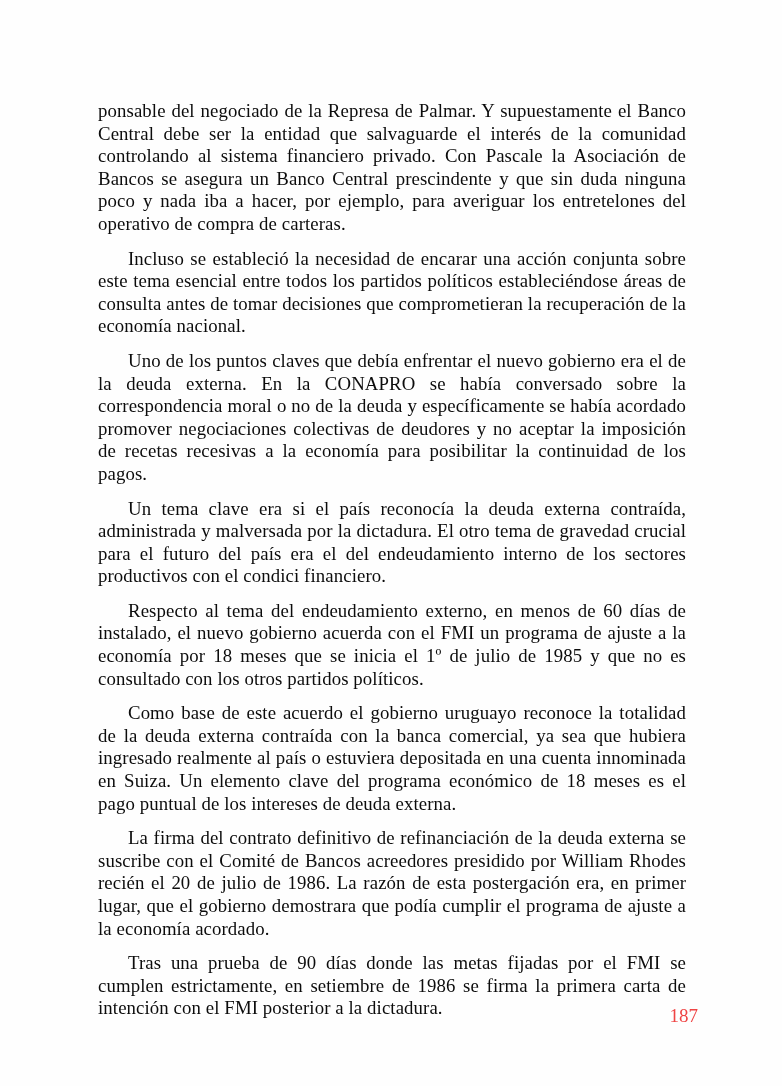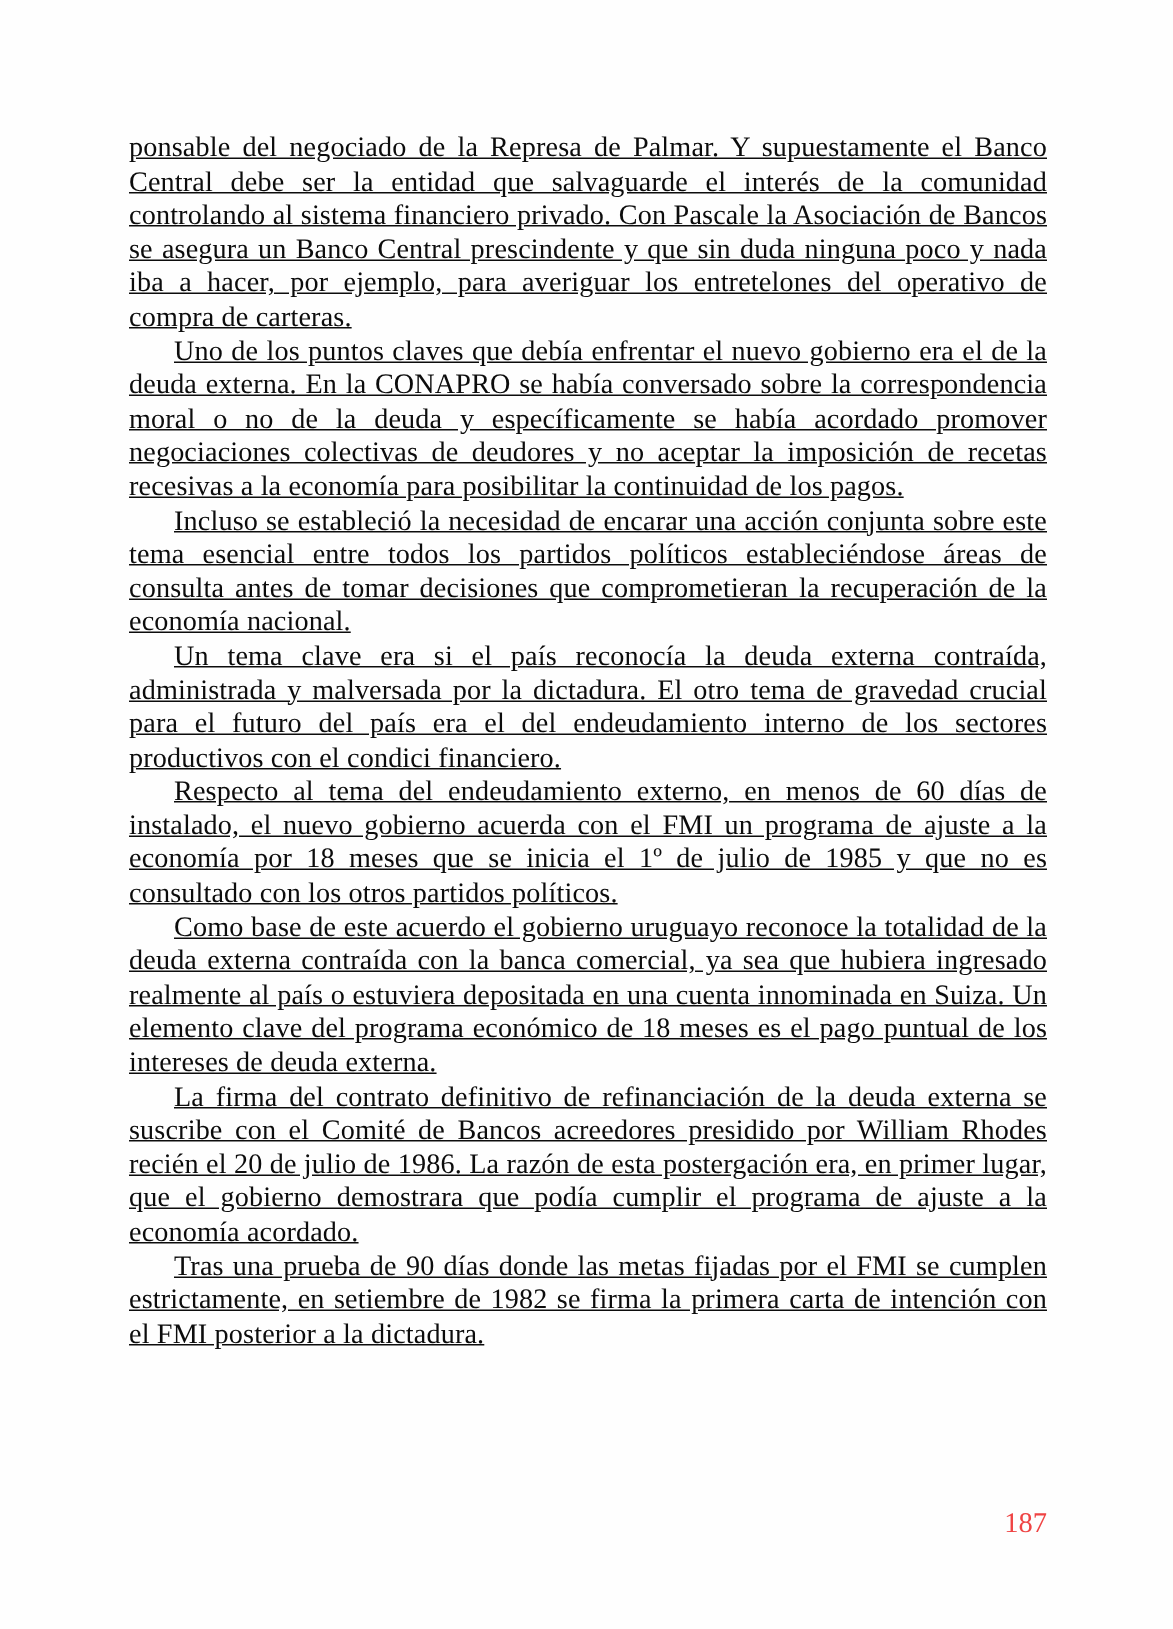--- a/index.html
+++ b/index.html
@@ -25,24 +25,23 @@
     left: 86px;
     top: 88px;
     width: 612px;
     font-size: 18.8px;
     line-height: 22.6px;
     text-align: justify;
     text-justify: inter-word;
     letter-spacing: 0.1px;
   }
   .text-block p {
-    margin: 0;
+    margin: 12px;
     padding: 0;
     text-indent: 30px;
-    text-decoration: underline;
   }
   .text-block p.no-indent {
     text-indent: 0;
   }
   .page-number {
     position: absolute;
     top: 1004px;
     left: 86px;
     width: 612px;
     text-align: right;
@@ -50,22 +49,22 @@
     line-height: 24px;
     color: #ef4444;
   }
 </style>
 </head>
 <body>
 
 <div class="page">
   <div class="text-block">
     <p class="no-indent">ponsable del negociado de la Represa de Palmar. Y supuestamente el Banco Central debe ser la entidad que salvaguarde el interés de la comunidad controlando al sistema financiero privado. Con Pascale la Asociación de Bancos se asegura un Banco Central prescindente y que sin duda ninguna poco y nada iba a hacer, por ejemplo, para averiguar los entretelones del operativo de compra de carteras.</p>
+    <p>Incluso se estableció la necesidad de encarar una acción conjunta sobre este tema esencial entre todos los partidos políticos estableciéndose áreas de consulta antes de tomar decisiones que comprometieran la recuperación de la economía nacional.</p>
     <p>Uno de los puntos claves que debía enfrentar el nuevo gobierno era el de la deuda externa. En la CONAPRO se había conversado sobre la correspondencia moral o no de la deuda y específicamente se había acordado promover negociaciones colectivas de deudores y no aceptar la imposición de recetas recesivas a la economía para posibilitar la continuidad de los pagos.</p>
-    <p>Incluso se estableció la necesidad de encarar una acción conjunta sobre este tema esencial entre todos los partidos políticos estableciéndose áreas de consulta antes de tomar decisiones que comprometieran la recuperación de la economía nacional.</p>
     <p>Un tema clave era si el país reconocía la deuda externa contraída, administrada y malversada por la dictadura. El otro tema de gravedad crucial para el futuro del país era el del endeudamiento interno de los sectores productivos con el condici financiero.</p>
     <p>Respecto al tema del endeudamiento externo, en menos de 60 días de instalado, el nuevo gobierno acuerda con el FMI un programa de ajuste a la economía por 18 meses que se inicia el 1º de julio de 1985 y que no es consultado con los otros partidos políticos.</p>
     <p>Como base de este acuerdo el gobierno uruguayo reconoce la totalidad de la deuda externa contraída con la banca comercial, ya sea que hubiera ingresado realmente al país o estuviera depositada en una cuenta innominada en Suiza. Un elemento clave del programa económico de 18 meses es el pago puntual de los intereses de deuda externa.</p>
     <p>La firma del contrato definitivo de refinanciación de la deuda externa se suscribe con el Comité de Bancos acreedores presidido por William Rhodes recién el 20 de julio de 1986. La razón de esta postergación era, en primer lugar, que el gobierno demostrara que podía cumplir el programa de ajuste a la economía acordado.</p>
-    <p>Tras una prueba de 90 días donde las metas fijadas por el FMI se cumplen estrictamente, en setiembre de 1982 se firma la primera carta de intención con el FMI posterior a la dictadura.</p>
+    <p>Tras una prueba de 90 días donde las metas fijadas por el FMI se cumplen estrictamente, en setiembre de 1986 se firma la primera carta de intención con el FMI posterior a la dictadura.</p>
   </div>
   <div class="page-number">187</div>
 </div>
 
 </body></html>

